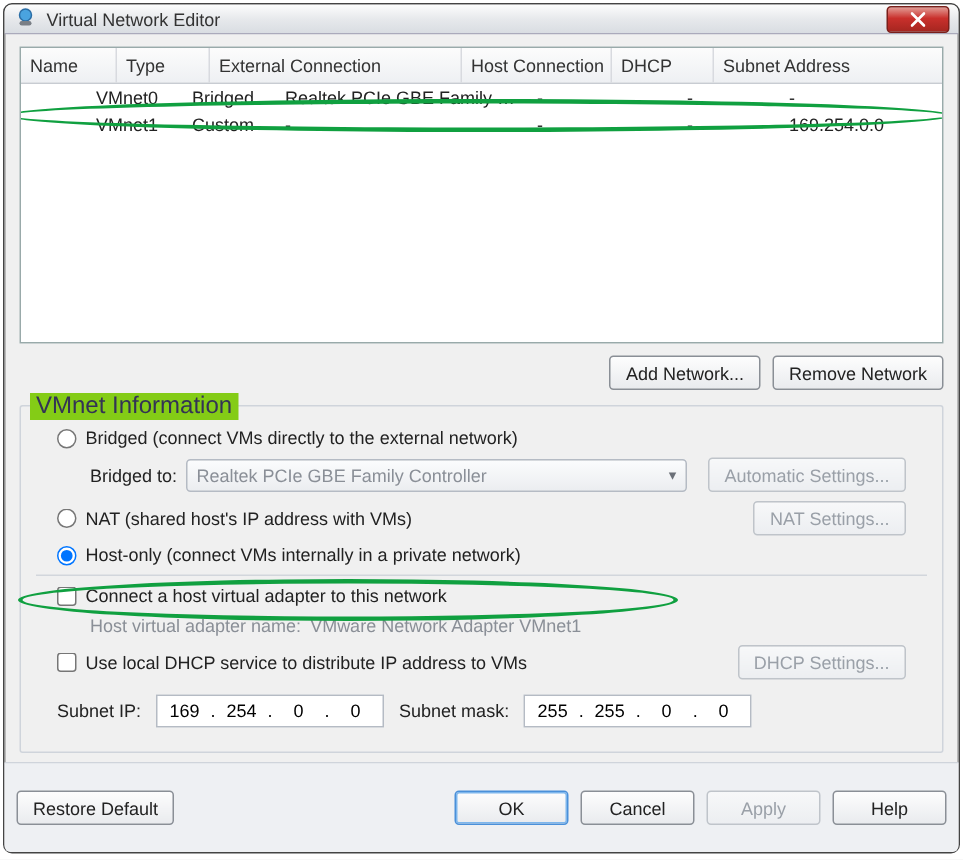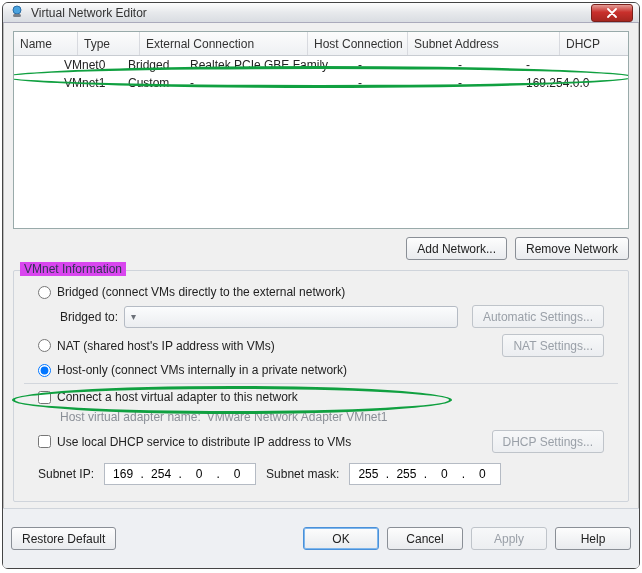--- a/index.html
+++ b/index.html
@@ -105,23 +105,23 @@
   }
   .groupbox {
     margin-top: 10px;
     border:1px solid #cfd4db;
     border-radius:2px;
     padding: 8px 10px 10px 10px;
     position:relative;
   }
   .groupbox > .legend {
     position:absolute; top:-9px; left:6px;
-    background:#d946ef;
+    background:#84cc16;
     padding:0 4px;
-    color:#335; font-size:12px;
+    color:#335; font-size:16px;
   }
   .row { display:flex; align-items:center; gap:6px; margin:6px 14px; }
   .row .lbl { color:#222; }
   .row.indent { padding-left: 22px; }
   input[type=radio], input[type=checkbox] { margin:0; }
   .dropdown {
     flex:1;
     display:flex; align-items:center; justify-content:space-between;
     height:22px;
     border:1px solid #b5bbc4;
@@ -174,22 +174,22 @@
   </div>
 
   <div class="content">
 
     <div class="list">
       <div class="hdr-row">
         <div class="cell c-name">Name</div>
         <div class="cell c-type">Type</div>
         <div class="cell c-ext">External Connection</div>
         <div class="cell c-host">Host Connection</div>
+        <div class="cell c-dhcp">DHCP</div>
         <div class="cell c-sub">Subnet Address</div>
-        <div class="cell c-dhcp">DHCP</div>
       </div>
       <div class="data-row">
         <div class="cell c-name">VMnet0</div>
         <div class="cell c-type">Bridged</div>
         <div class="cell c-ext">Realtek PCIe GBE Family Co...</div>
         <div class="cell c-host">-</div>
         <div class="cell c-dhcp">-</div>
         <div class="cell c-sub">-</div>
       </div>
       <div class="data-row">
@@ -211,20 +211,21 @@
     <div class="groupbox">
       <div class="legend">VMnet Information</div>
 
       <div class="row">
         <input type="radio" name="mode" style="">
         <span class="lbl">Bridged (connect VMs directly to the external network)</span>
       </div>
       <div class="row indent">
         <span class="lbl">Bridged to:</span>
         <div class="dropdown">
+          <span>Realtek PCIe GBE Family Controller</span>
           <span class="chev">▾</span>
         </div>
         <button class="w rightbtn disabled" disabled="">Automatic Settings...</button>
       </div>
 
       <div class="row">
         <input type="radio" name="mode" style="">
         <span class="lbl">NAT (shared host's IP address with VMs)</span>
         <span style="flex:1"></span>
         <button class="w rightbtn disabled" disabled="">NAT Settings...</button>

